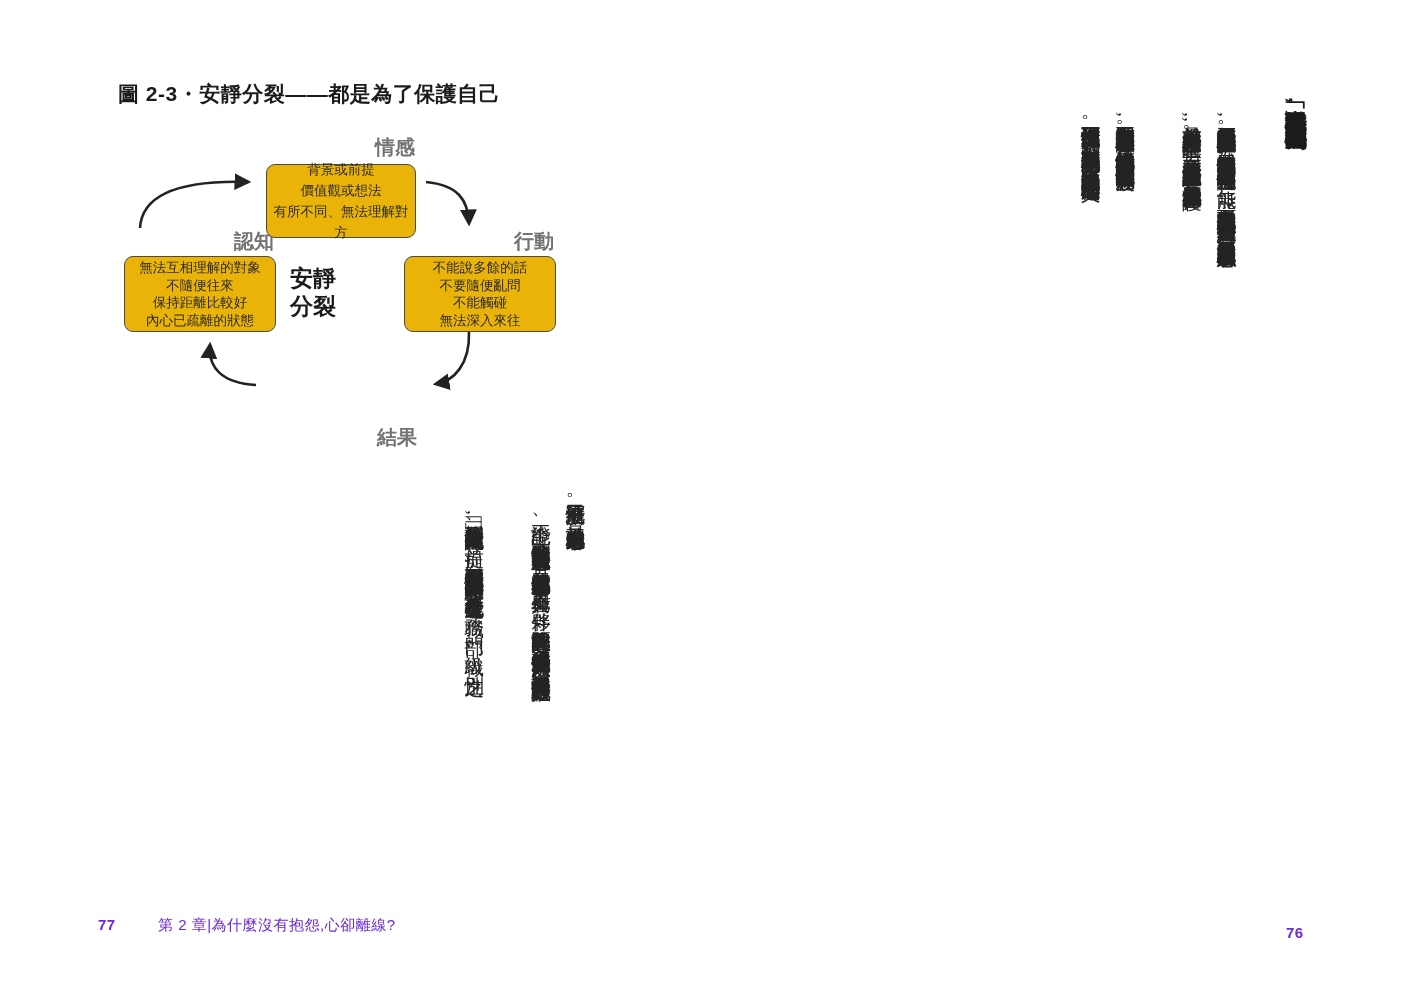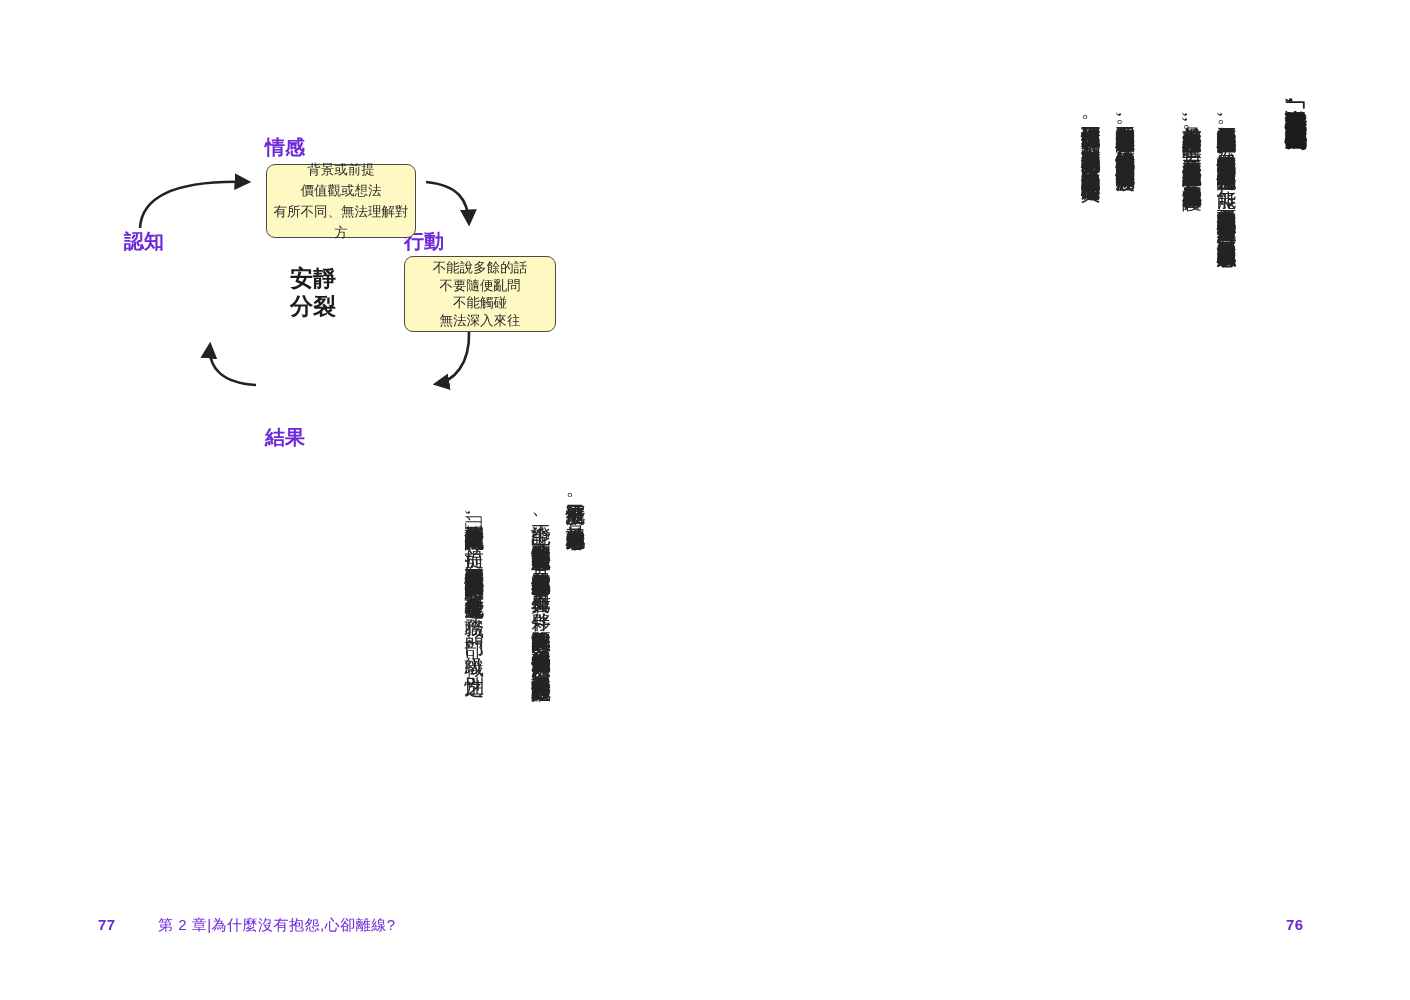--- a/index.html
+++ b/index.html
@@ -43,28 +43,28 @@
   
   .fig-title {
     position: absolute; left: 118px; top: 80px;
     font-family: "Liberation Sans", "DejaVu Sans", sans-serif;
     font-weight: 700; font-size: 21px; color: #1b1b1b;
     letter-spacing: 0.5px;
   }
   .node-label {
     position: absolute;
     font-family: "Liberation Sans", "DejaVu Sans", sans-serif;
-    font-weight: 700; font-size: 20px; color: #6d28d9;
-    text-align: left;
+    font-weight: 700; font-size: 20px; color: #737373;
+    text-align: right;
   }
   .dbox {
     position: absolute;
     border: 1.6px solid #4a4a4a;
     border-radius: 9px;
-    background: #fef9c3;
+    background: #eab308;
     display: flex; flex-direction: column;
     align-items: center; justify-content: center;
     font-family: "Liberation Sans", "DejaVu Sans", sans-serif;
     font-size: 13.5px; color: #2b2b2b;
     text-align: center;
   }
   .dbox.three div { line-height: 21px; }
   .dbox.four  div { line-height: 17.5px; }
   .center-split {
     position: absolute; left: 290px; top: 264px; width: 100px;
@@ -74,39 +74,46 @@
   }
   .arrow-layer { position: absolute; left: 100px; top: 140px; }
   
   .footer {
     position: absolute; top: 916px;
     font-family: "Liberation Sans", "DejaVu Sans", sans-serif;
     font-size: 15px; color: #6d28d9; letter-spacing: 0.5px;
   }
   .fn-left  { left: 98px;  font-weight: 700; }
   .fn-chap  { left: 158px; }
-  .fn-right { left: 1286px; font-weight: 700; }
+  .fn-right { left: 1286px; font-weight: 700; margin-top: 8px; }
 </style>
 </head>
 <body>
 
 <div class="canvas">
 
+  <div class="fig-title">圖 2-3・安靜分裂——都是為了保護自己</div>
 
   <div class="node-label" style="left:265px; top:134px; width:150px;">情感</div>
   <div class="node-label" style="left:124px; top:228px; width:150px;">認知</div>
   <div class="node-label" style="left:404px; top:228px; width:150px;">行動</div>
   <div class="node-label" style="left:265px; top:424px; width:152px;">結果</div>
 
   <div class="dbox three" style="left:266px; top:164px; width:148px; height:72px;">
     <div>背景或前提</div>
     <div>價值觀或想法</div>
     <div>有所不同、無法理解對方</div>
   </div>
 
+  <div class="dbox four" style="left:124px; top:256px; width:150px; height:74px;">
+    <div>無法互相理解的對象</div>
+    <div>不隨便往來</div>
+    <div>保持距離比較好</div>
+    <div>內心已疏離的狀態</div>
+  </div>
 
   <div class="dbox four" style="left:404px; top:256px; width:150px; height:74px;text-align:center;">
     <div>不能說多餘的話</div>
     <div>不要隨便亂問</div>
     <div>不能觸碰</div>
     <div>無法深入來往</div>
   </div>
 
 
   <div class="center-split">

